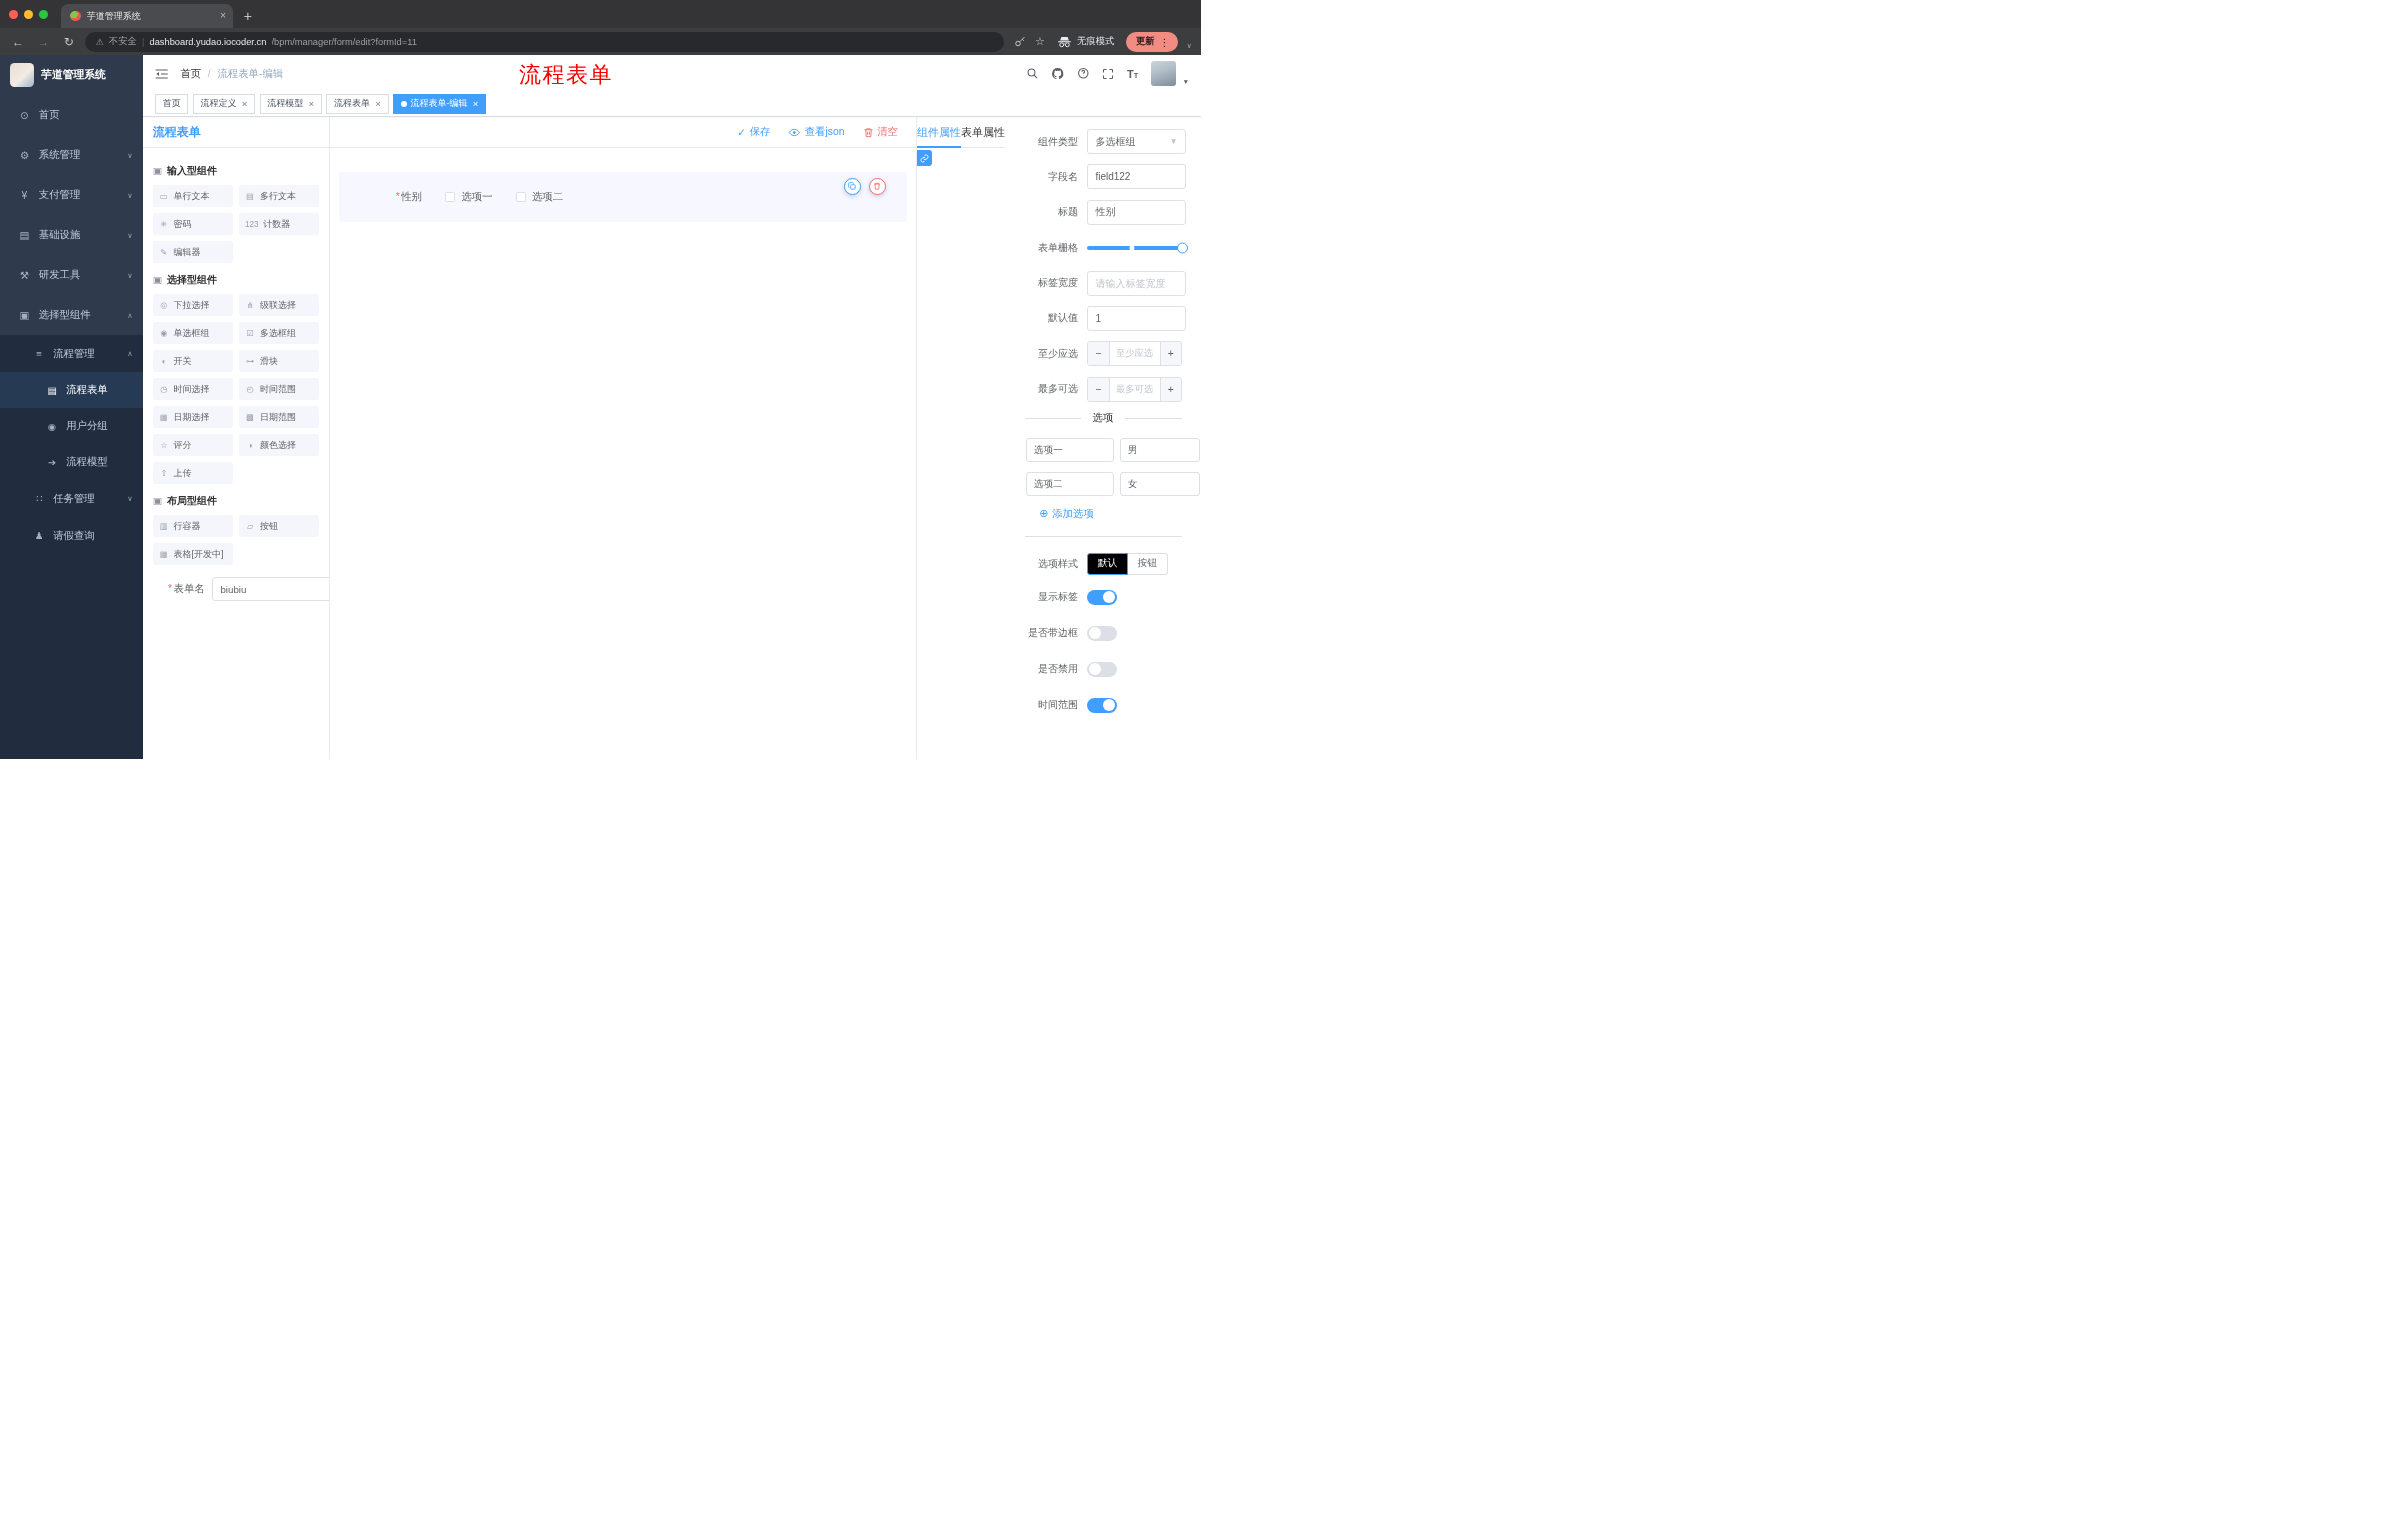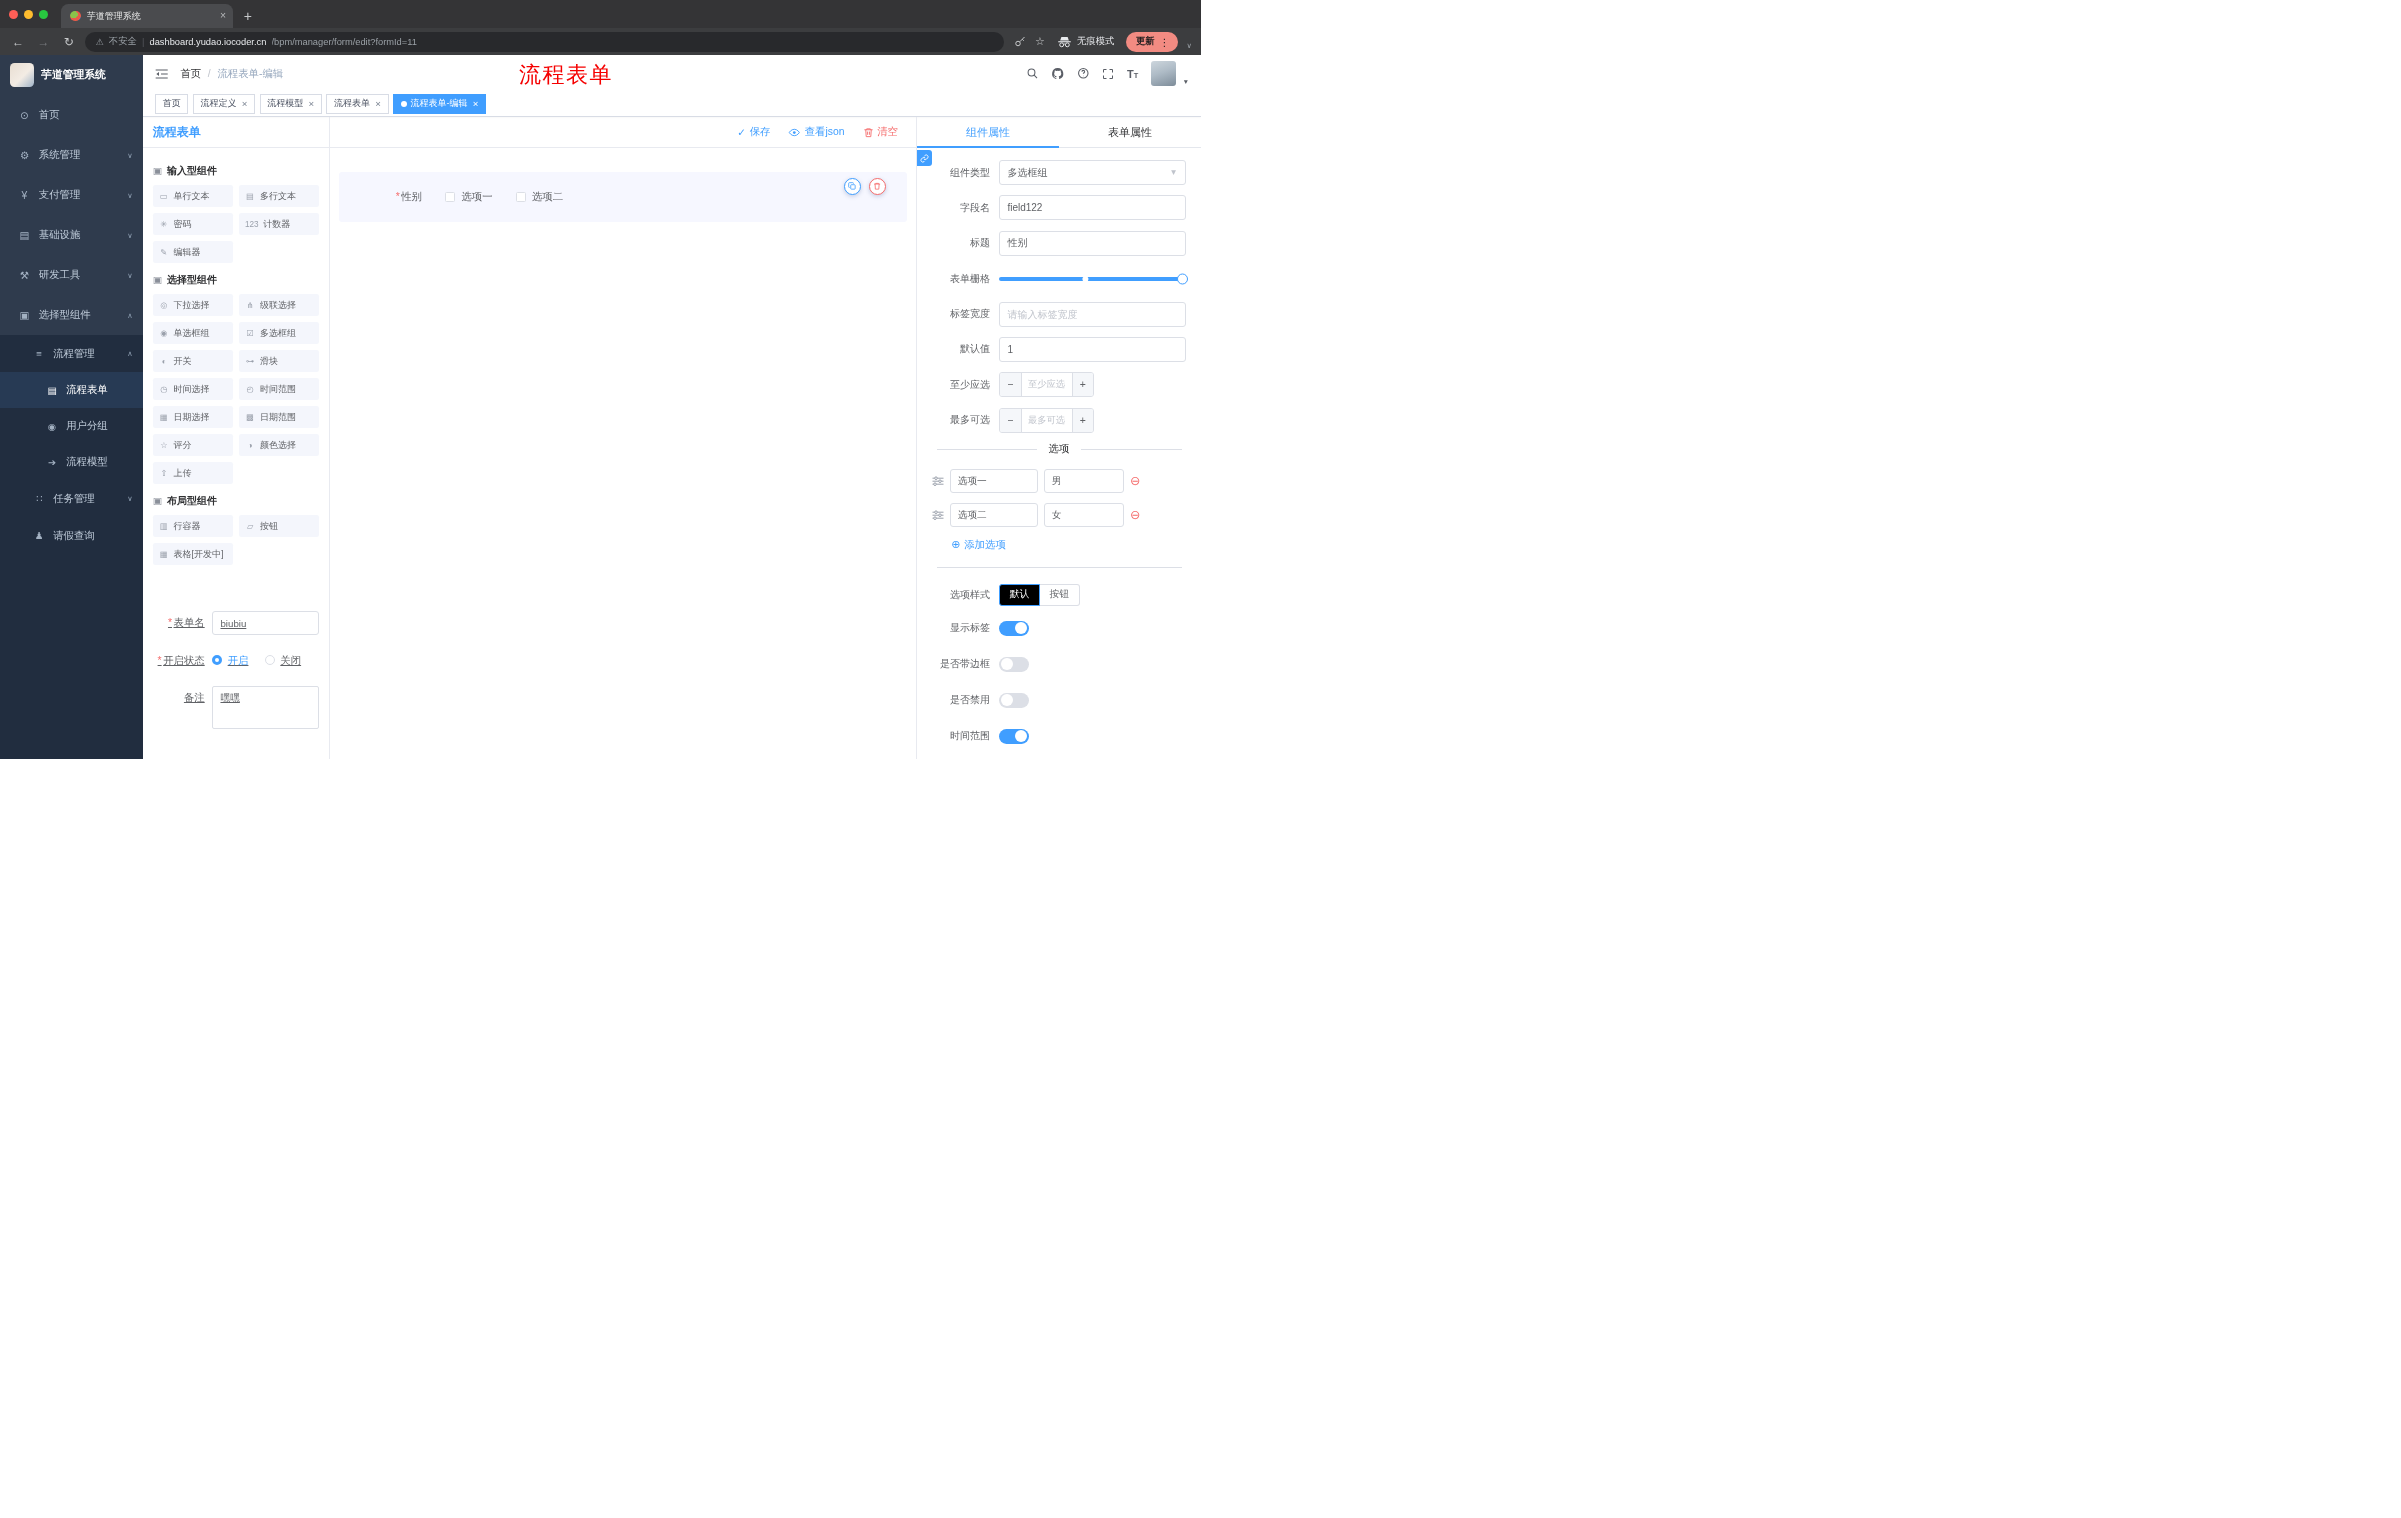--- a/index.html
+++ b/index.html
@@ -82,21 +82,21 @@
   
   .palette { width:187px; border-right:0.7px solid #e8eaf0; display:flex; flex-direction:column; flex:none; }
   .pal-head { padding:0 9.7px; }
   .pal-title { color:#409eff; font-size:12px; font-weight:700; }
   .pal-body { flex:1; overflow:hidden; padding:6px 9.7px 0; }
   .group-title { display:flex; align-items:center; gap:5.2px; margin:9.7px 0 7.4px; font-size:10px; color:#303133; font-weight:600; }
   .group-title .gicon { color:#8a8f99; font-size:9.7px; font-weight:400; }
   .pgrid { display:grid; grid-template-columns:1fr 1fr; gap:6px; }
   .pitem { height:22px; background:#f4f6fc; border-radius:2.2px; display:flex; align-items:center; gap:4.5px; padding:0 6px; font-size:9px; color:#606266; cursor:move; white-space:nowrap; }
   .pitem .picon { color:#9aa0ab; font-size:8.2px; min-width:10.4px; text-align:center; }
-  .pal-form { margin-top:46px; display:flex; flex-direction:column; gap:13.4px; font-size:10.4px; color:#606266;text-decoration:underline; }
+  .pal-form { margin-top:12px; display:flex; flex-direction:row; gap:13.4px; font-size:10.4px; color:#606266; }
   .frow { display:flex; align-items:flex-start; gap:7.4px; }
   .flabel { width:52px; text-align:right; line-height:24px; white-space:nowrap; flex:none; }
   .req { color:#f56c6c; margin-right:1.5px; }
   .finput { flex:1; height:24px; border:0.7px solid #dcdfe6; border-radius:3px; padding:0 7.4px; font-size:9.7px; color:#606266; outline:none; min-width:0; font-family:inherit; }
   .radio-line { display:flex; align-items:center; gap:16.3px; line-height:24px; }
   .radio { width:10.4px; height:10.4px; border:0.7px solid #dcdfe6; border-radius:50%; background:#fff; display:inline-block; vertical-align:-1.5px; margin-right:5.2px; }
   .radio.sel { border:3px solid #409eff; }
   .ron { color:#409eff; }
   .ftext { height:43px; resize:none; flex:1; border:0.7px solid #dcdfe6; border-radius:2px; padding:4.5px 7.4px; font-size:9.7px; color:#606266; outline:none; font-family:inherit; min-width:0; }
 
@@ -112,21 +112,21 @@
   .cv-input::placeholder, .finput::placeholder, .pinput::placeholder { color:#c0c4cc; }
   .sel-field { position:relative; background:#f6f7ff; border-radius:3px; margin-top:9px; padding:18px 12px; cursor:pointer; }
   .cbx-group { display:flex; align-items:center; gap:23px; font-size:10.4px; color:#606266; }
   .cbx-item { display:flex; align-items:center; }
   .cbx { width:10.4px; height:10.4px; border:0.7px solid #dcdfe6; border-radius:1.5px; background:#fff; margin-right:6px; }
   .fab { position:absolute; top:6px; width:17px; height:17px; border-radius:50%; background:#fff; display:flex; align-items:center; justify-content:center; cursor:pointer; box-shadow:0 1.5px 4.5px rgba(50,80,140,.25); }
   .fab.copy { right:46px; border:0.7px solid #409eff; color:#409eff; }
   .fab.del { right:21.5px; border:0.7px solid #f56c6c; color:#f56c6c; }
 
   
-  .props { width:285px; border-left:0.7px solid #e8eaf0; display:flex; flex-direction:column; flex:none; position:relative; }
+  .props { width:285px; border-left:0.7px solid #e8eaf0; display:flex; flex-direction:row; flex:none; position:relative; }
   .pr-head { border-bottom:0.7px solid #e4e7ed; }
   .pr-tab { flex:1; height:100%; display:flex; align-items:center; justify-content:center; font-size:11px; color:#303133; position:relative; cursor:pointer; }
   .pr-tab.active { color:#409eff; }
   .pr-tab.active::after { content:""; position:absolute; left:0; right:0; bottom:-0.7px; height:1.5px; background:#409eff; }
   .link-badge { position:absolute; left:0; top:33px; width:15px; height:16.3px; background:#409eff; border-radius:0 3px 3px 0; display:flex; align-items:center; justify-content:center; cursor:pointer; z-index:4; }
   .pr-body { flex:1; padding:12px 15px 0; overflow:hidden; }
   .prow { display:flex; align-items:center; margin-bottom:10.4px; }
   .plabel { width:58px; text-align:right; margin-right:9px; font-size:10px; color:#606266; flex:none; white-space:nowrap; }
   .psel { flex:1; height:25px; border:0.7px solid #dcdfe6; border-radius:3px; display:flex; align-items:center; justify-content:space-between; padding:0 7.4px; font-size:10px; color:#606266; cursor:pointer; }
   .psel .caret { color:#c0c4cc; font-size:8.2px; }

